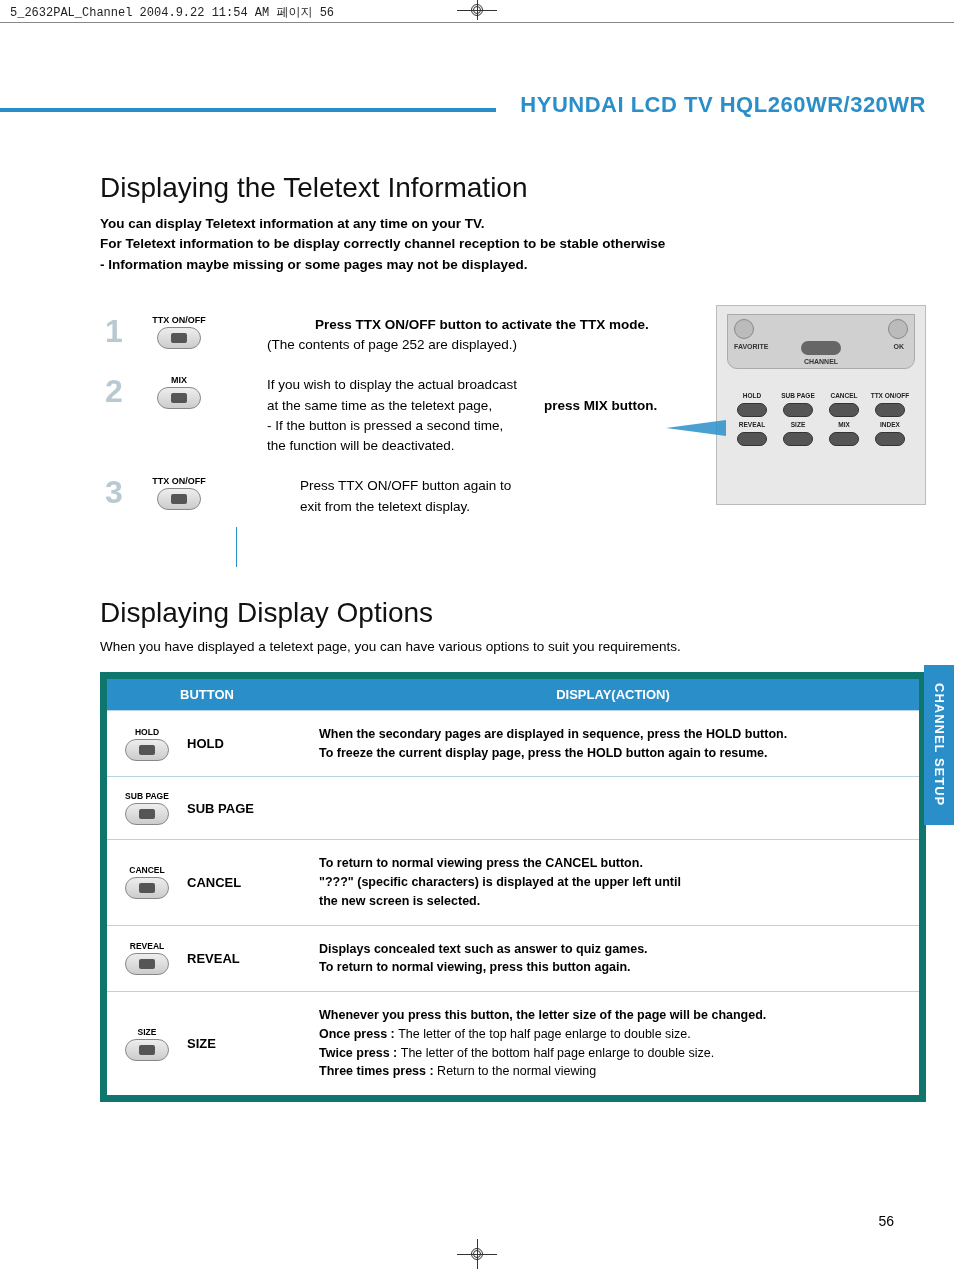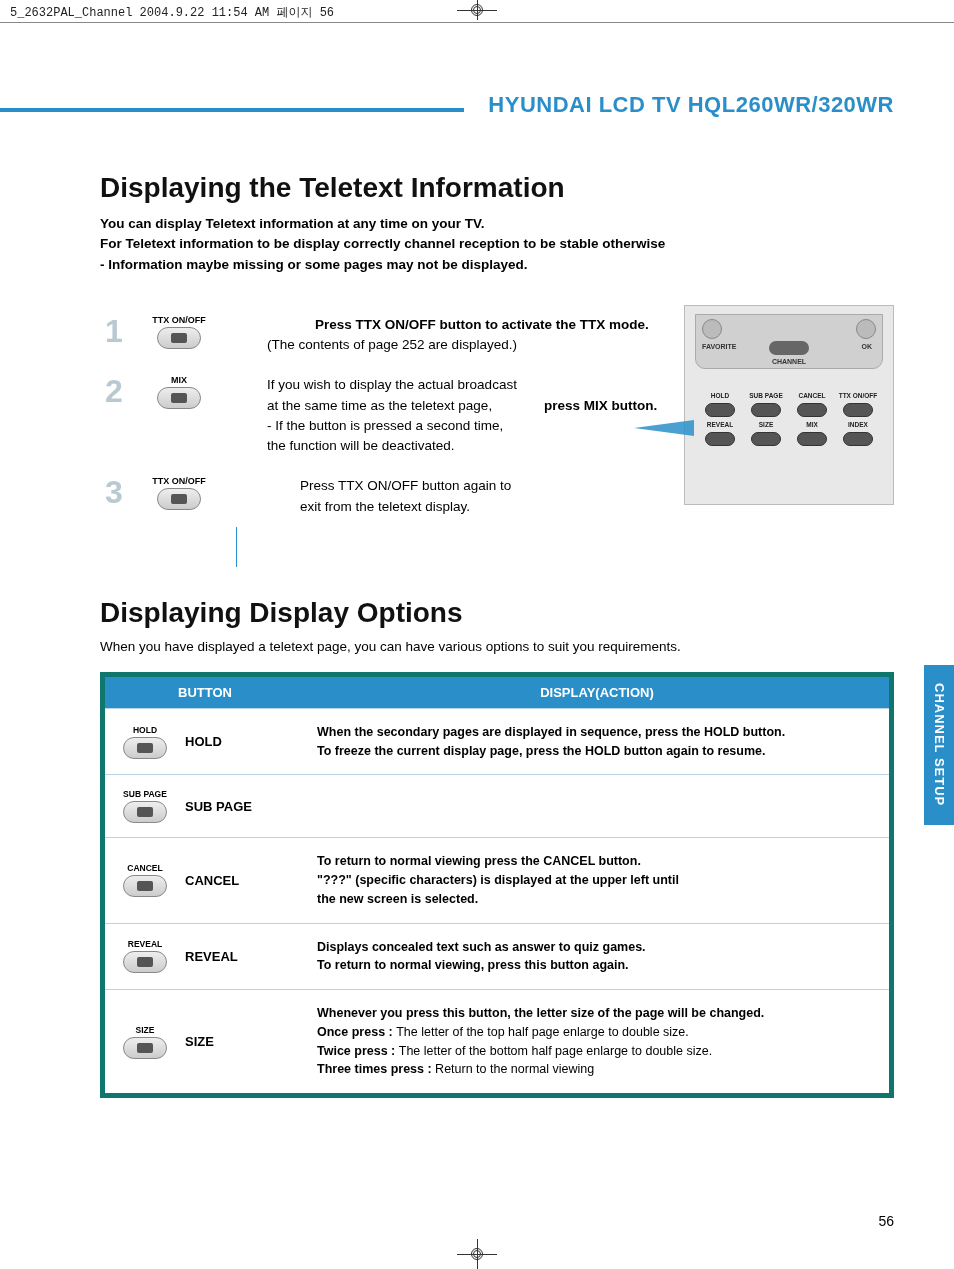--- a/index.html
+++ b/index.html
@@ -45,21 +45,21 @@
     width:6px; height:6px; border:1px solid #333; border-radius:50%;
   }
   .top-hr {
     position: absolute;
     top: 22px; left: 0; right: 0;
     height: 1px; background:#888;
   }
   .page {
     position: absolute;
     top: 22px; left: 0; right: 0; bottom: 22px;
-    padding: 60px 60px 40px 100px;
+    padding: 60px 28px 40px 100px;
   }
   .section-head {
     position: relative;
     height: 60px;
     margin-bottom: 30px;
   }
   .blue-bar {
     position: absolute;
     left: -100px;
     right: 430px;
@@ -70,21 +70,21 @@
   .section-title {
     position: absolute;
     right: 0; top: 10px;
     color: #2a8fc9;
     font-size: 22px;
     font-weight: bold;
     letter-spacing: 0.5px;
   }
   .h1 {
     font-size: 28px;
-    font-weight: 700;
+    font-weight: 400;
     font-family: Arial, Helvetica, sans-serif;
     margin-bottom: 10px;
     color: #111;
     font-stretch: condensed;
   }
   .intro {
     font-size: 13.5px;
     font-weight: bold;
     line-height: 1.5;
     margin-bottom: 30px;
@@ -181,21 +181,21 @@
   .vline-under {
     height: 40px; width:1px; background:#2a8fc9;
     margin-left: 136px;
   }
   .h2 { margin-top: 30px; }
   .subintro {
     font-size: 13.5px;
     margin: 10px 0 18px;
   }
   .opt-table {
-    border:5px solid #0f766e;
+    border:7px solid #0f766e;
     width: 100%;
   }
   .opt-head {
     display:flex;
     background:#2a8fc9;
     color:#fff;
     font-size:13px;
     font-weight:bold;
     text-align:center;
   }

